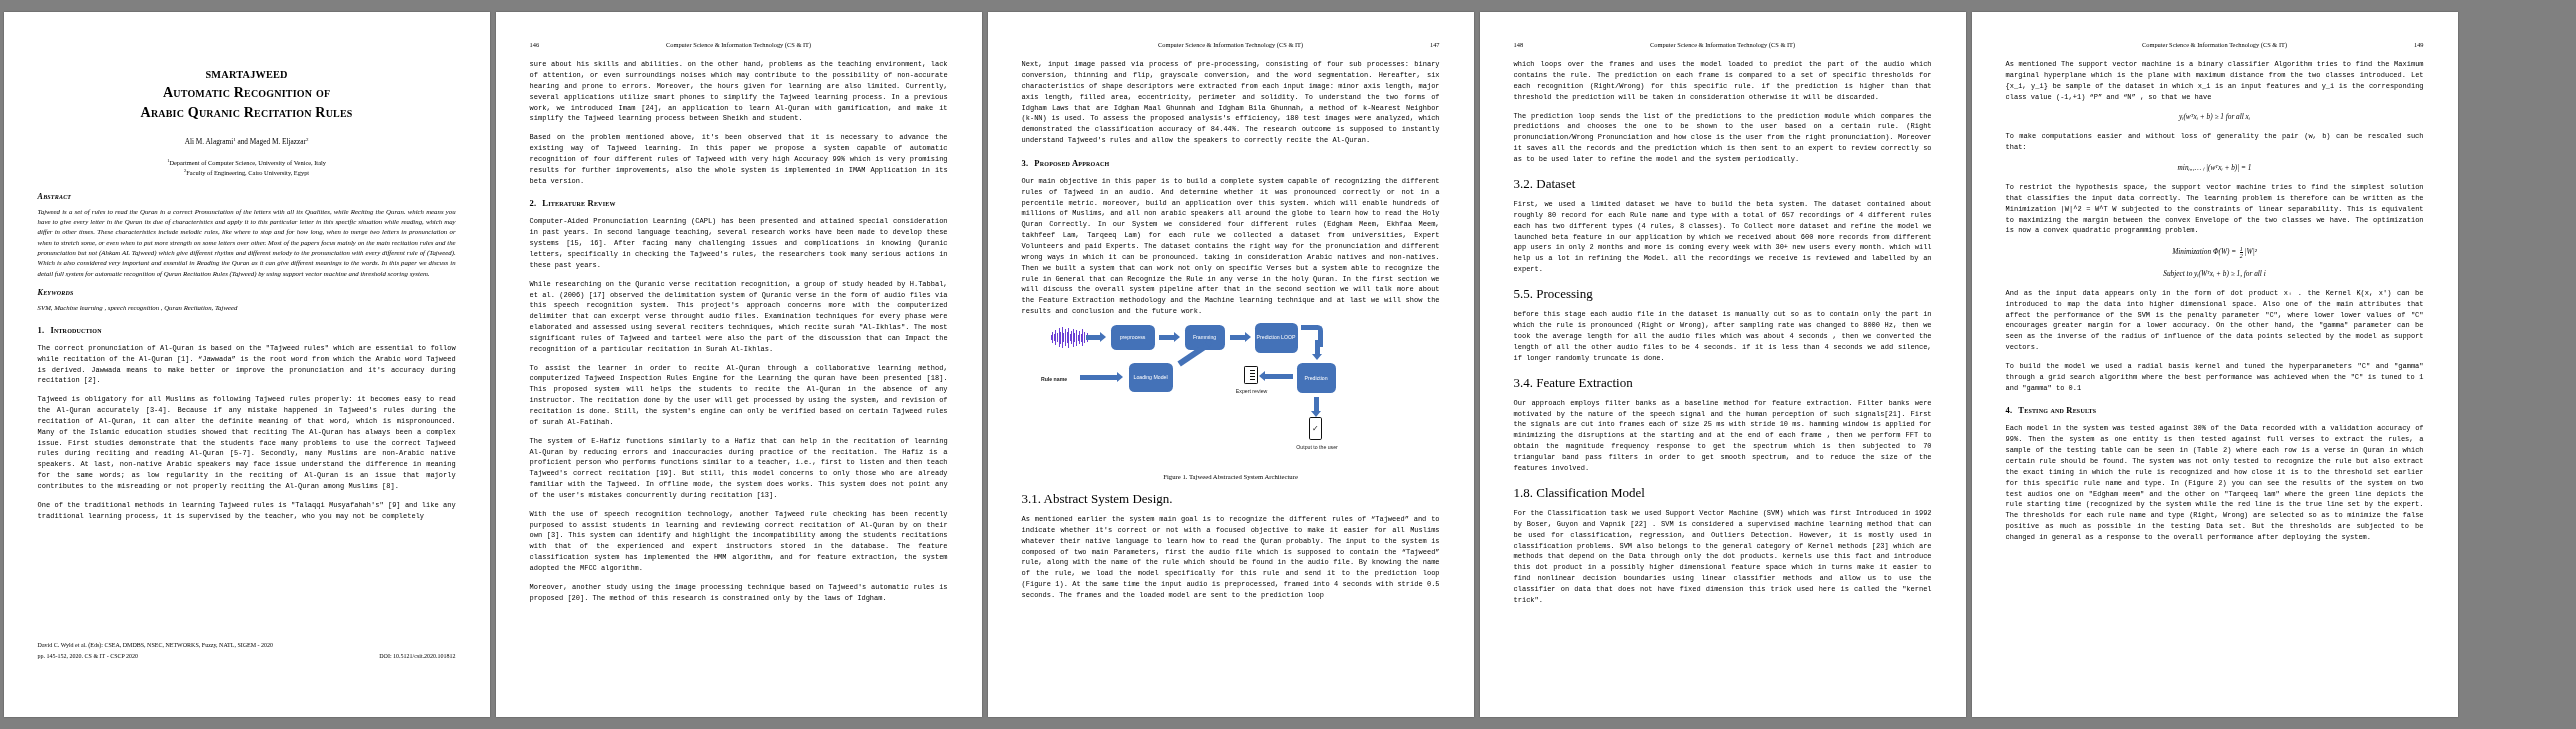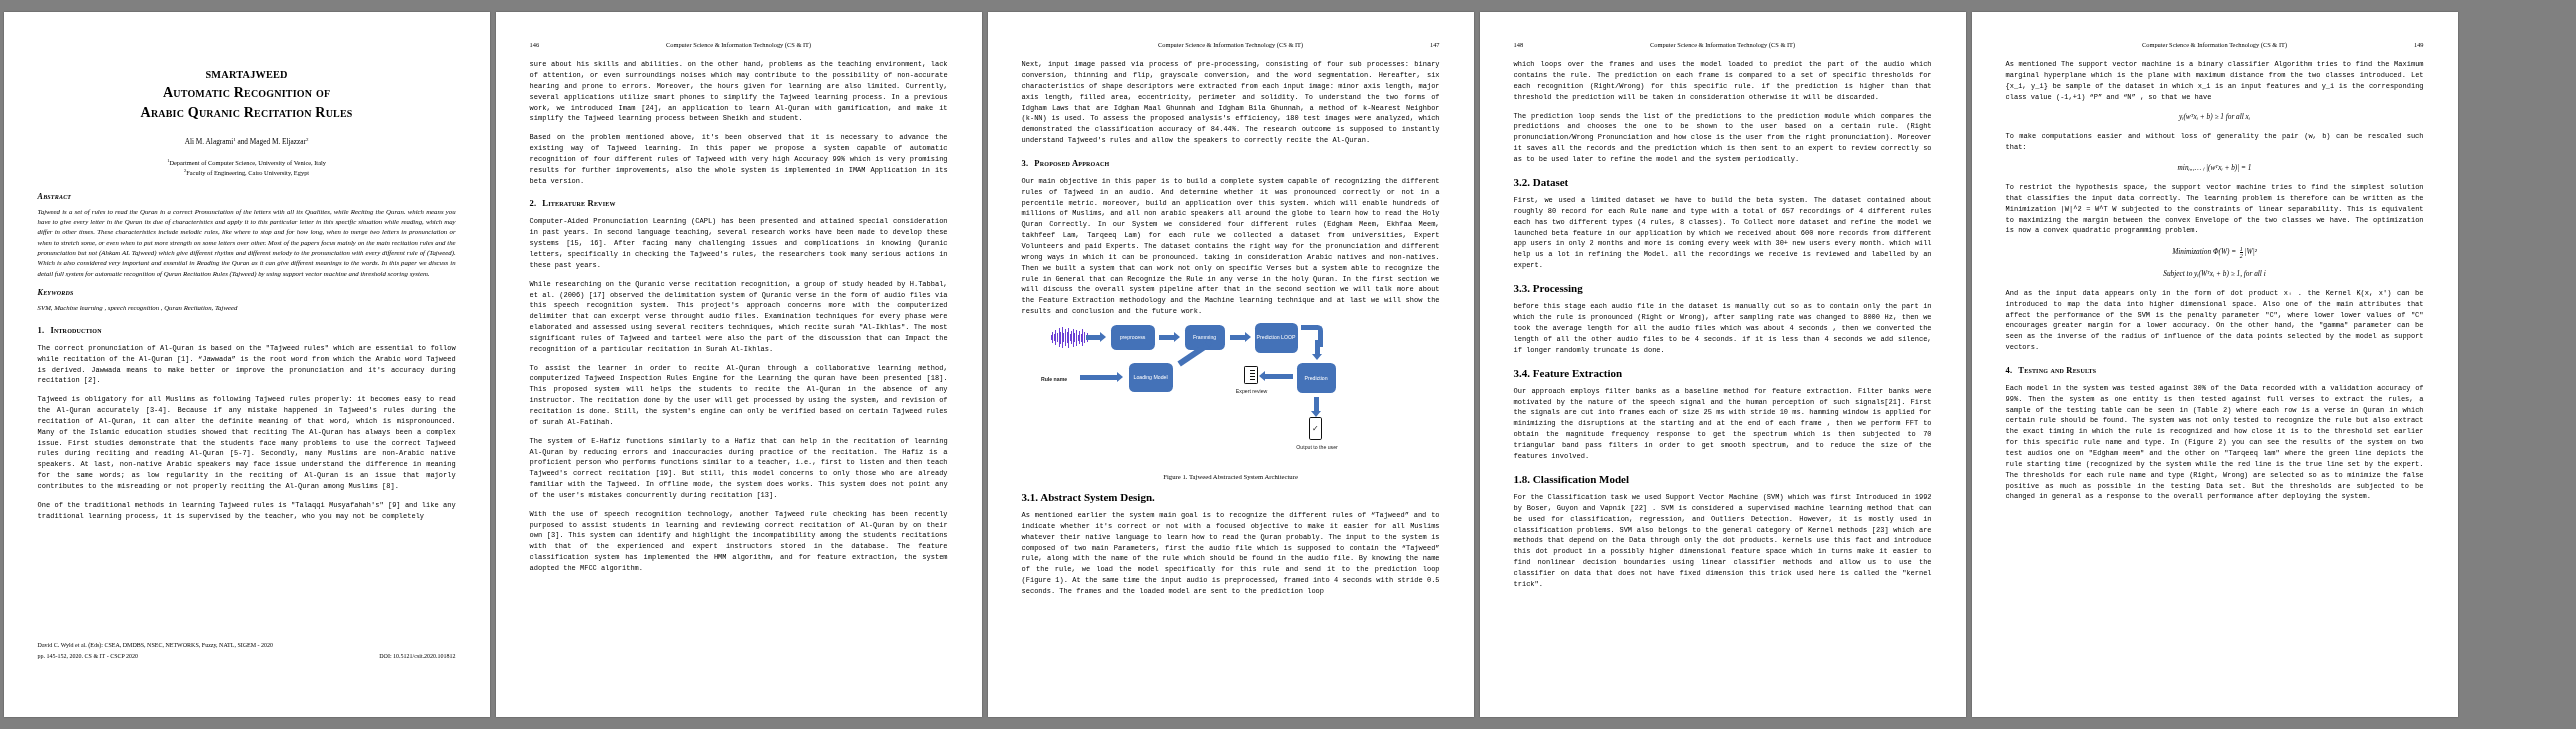--- a/index.html
+++ b/index.html
@@ -94,22 +94,22 @@
     font-size: 8.5px;
     font-weight: bold;
     font-variant: small-caps;
     letter-spacing: 0.2px;
     margin: 12px 0 8px 0;
     display: flex;
     gap: 6px;
   }
   h2.section .num { font-variant: normal; }
   h3.subsection {
-    font-size: 11px;
-    font-weight: bold;
+    font-size: 13px;
+    font-weight: normal;
     margin: 11px 0 7.3px 0;
   }
   p.body {
     font-size: 7px;
     line-height: 1.55;
     text-align: justify;
     margin: 0 0 8px 0;
     text-indent: 0;
     font-family: Liberation Mono, monospace;
   }
@@ -329,20 +329,21 @@
 
     <h2 class="section">
       <span class="num">2.</span>
       <span>Literature Review</span>
     </h2>
     <p class="body">Computer-Aided Pronunciation Learning (CAPL) has been presented and attained special consideration in past years. In second language teaching, several research works have been made to develop these systems [15, 16]. After facing many challenging issues and complications in knowing Quranic letters, specifically in checking the Tajweed's rules, the researchers took many serious actions in these past years.</p>
     <p class="body">While researching on the Quranic verse recitation recognition, a group of study headed by H.Tabbal, et al. (2006) [17] observed the delimitation system of Quranic verse in the form of audio files via this speech recognition system. This project's approach concerns more with the computerized delimiter that can excerpt verse throught audio files. Examination techniques for every phase were elaborated and assessed using several reciters techniques, which recite surah "Al-Ikhlas". The most significant rules of Tajweed and tarteel were also the part of the discussion that can Impact the recognition of a particular recitation in Surah Al-Ikhlas.</p>
     <p class="body">To assist the learner in order to recite Al-Quran through a collaborative learning method, computerized Tajweed Inspection Rules Engine for the Learning the quran have been presented [18]. This proposed system will helps the students to recite the Al-Quran in the absence of any instructor. The recitation done by the user will get processed by using the system, and revision of recitation is done. Still, the system's engine can only be verified based on certain Tajweed rules of surah Al-Fatihah.</p>
     <p class="body">The system of E-Hafiz functions similarly to a Hafiz that can help in the recitation of learning Al-Quran by reducing errors and inaccuracies during practice of the recitation. The Hafiz is a proficient person who performs functions similar to a teacher, i.e., first to listen and then teach Tajweed's correct recitation [19]. But still, this model concerns to only those who are already familiar with the Tajweed. In offline mode, the system does works. This system does not point any of the user's mistakes concurrently during recitation [13].</p>
     <p class="body">With the use of speech recognition technology, another Tajweed rule checking has been recently purposed to assist students in learning and reviewing correct recitation of Al-Quran by on their own [3]. This system can identify and highlight the incompatibility among the students recitations with that of the experienced and expert instructors stored in the database. The feature classification system has implemented the HMM algorithm, and for feature extraction, the system adopted the MFCC algorithm.</p>
+    <p class="body">Moreover, another study using the image processing technique based on Tajweed's automatic rules is proposed [20]. The method of this research is constrained only by the laws of Idgham.</p>
   </div>
 
   <div class="page">
     <div class="running-head">
       <span class="rh-left"></span>
       <span class="rh-center">Computer Science &amp; Information Technology (CS &amp; IT)</span>
       <span class="rh-right">147</span>
     </div>
     <p class="body">Next, input image passed via process of pre-processing, consisting of four sub processes: binary conversion, thinning and flip, grayscale conversion, and the word segmentation. Hereafter, six characteristics of shape descriptors were extracted from each input image: minor axis length, major axis length, filled area, eccentricity, perimeter and solidity. To understand the two forms of Idgham Laws that are Idgham Maal Ghunnah and Idgham Bila Ghunnah, a method of k-Nearest Neighbor (k-NN) is used. To assess the proposed analysis's efficiency, 180 test images were analyzed, which demonstrated the classification accuracy of 84.44%. The research outcome is supposed to instantly understand Tajweed's rules and allow the speakers to correctly recite the Al-Quran.</p>
 
@@ -441,21 +442,21 @@
     <p class="body">which loops over the frames and uses the model loaded to predict the part of the audio which contains the rule. The prediction on each frame is compared to a set of specific thresholds for each recognition (Right/Wrong) for this specific rule. if the prediction is higher than that threshold the prediction will be taken in consideration otherwise it will be discarded.</p>
     <p class="body">The prediction loop sends the list of the predictions to the prediction module which compares the predictions and chooses the one to be shown to the user based on a certain rule. (Right pronunciation/Wrong Pronunciation and how close is the user from the right pronunciation). Moreover it saves all the records and the prediction which is then sent to an expert to review correctly so as to be used later to refine the model and the system periodically.</p>
 
     <h3 class="subsection">
       <span>3.2.</span>
       <span>Dataset</span>
     </h3>
     <p class="body">First, we used a limited dataset we have to build the beta system. The dataset contained about roughly 80 record for each Rule name and type with a total of 657 recordings of 4 different rules each has two different types (4 rules, 8 classes). To Collect more dataset and refine the model we launched beta feature in our application by which we received about 600 more records from different app users in only 2 months and more is coming every week with 30+ new users every month. which will help us a lot in refining the Model. all the recordings we receive is reviewed and labelled by an expert.</p>
 
     <h3 class="subsection">
-      <span>3.3.</span>
+      <span>5.5.</span>
       <span>Processing</span>
     </h3>
     <p class="body">before this stage each audio file in the dataset is manually cut so as to contain only the part in which the rule is pronounced (Right or Wrong), after sampling rate was changed to 8000 Hz, then we took the average length for all the audio files which was about 4 seconds , then we converted the length of all the other audio files to be 4 seconds. if it is less than 4 seconds we add silence, if longer randomly truncate is done.</p>
 
     <h3 class="subsection">
       <span>3.4.</span>
       <span>Feature Extraction</span>
     </h3>
     <p class="body">Our approach employs filter banks as a baseline method for feature extraction. Filter banks were motivated by the nature of the speech signal and the human perception of such signals[21]. First the signals are cut into frames each of size 25 ms with stride 10 ms. hamming window is applied for minimizing the disruptions at the starting and at the end of each frame , then we perform FFT to obtain the magnitude frequency response to get the spectrum which is then subjected to 70 triangular band pass filters in order to get smooth spectrum, and to reduce the size of the features involved.</p>
 
@@ -482,20 +483,21 @@
 
     <p class="body">To restrict the hypothesis space, the support vector machine tries to find the simplest solution that classifies the input data correctly. The learning problem is therefore can be written as the Minimization |W|^2 = W^T W subjected to the constraints of linear separability. This is equivalent to maximizing the margin between the convex Envelope of the two classes we have. The optimization is now a convex quadratic programming problem.</p>
 
     <div class="formula">
       <span>Minimization Φ(W) = </span><span class="frac"><span class="num">1</span><span class="den">2</span></span><span>|W|²</span>
     </div>
 
     <div class="formula">Subject to yᵢ(Wᵀxᵢ + b) ≥ 1, for all i</div>
 
     <p class="body">And as the input data appears only in the form of dot product xᵢ . the Kernel K(x, x') can be introduced to map the data into higher dimensional space. Also one of the main attributes that affect the performance of the SVM is the penalty parameter "C", where lower lower values of "C" encourages greater margin for a lower accuracy. On the other hand, the "gamma" parameter can be seen as the inverse of the radius of influence of the data points selected by the model as support vectors.</p>
+    <p class="body">To build the model we used a radial basis kernel and tuned the hyperparameters "C" and "gamma" through a grid search algorithm where the best performance was achieved when the "C" is tuned to 1 and "gamma" to 0.1</p>
 
     <h2 class="section">
       <span class="num">4.</span>
       <span>Testing and Results</span>
     </h2>
     <p class="body">Each model in the system was tested against 30% of the Data recorded with a validation accuracy of 99%. Then the system as one entity is then tested against full verses to extract the rules, a sample of the testing table can be seen in (Table 2) where each row is a verse in Quran in which certain rule should be found. The system was not only tested to recognize the rule but also extract the exact timing in which the rule is recognized and how close it is to the threshold set earlier for this specific rule name and type. In (Figure 2) you can see the results of the system on two test audios one on "Edgham meem" and the other on "Tarqeeq lam" where the green line depicts the rule starting time (recognized by the system while the red line is the true line set by the expert. The thresholds for each rule name and type (Right, Wrong) are selected so as to minimize the false positive as much as possible in the testing Data set. But the thresholds are subjected to be changed in general as a response to the overall performance after deploying the system.</p>
   </div>
 
 </div>
 

